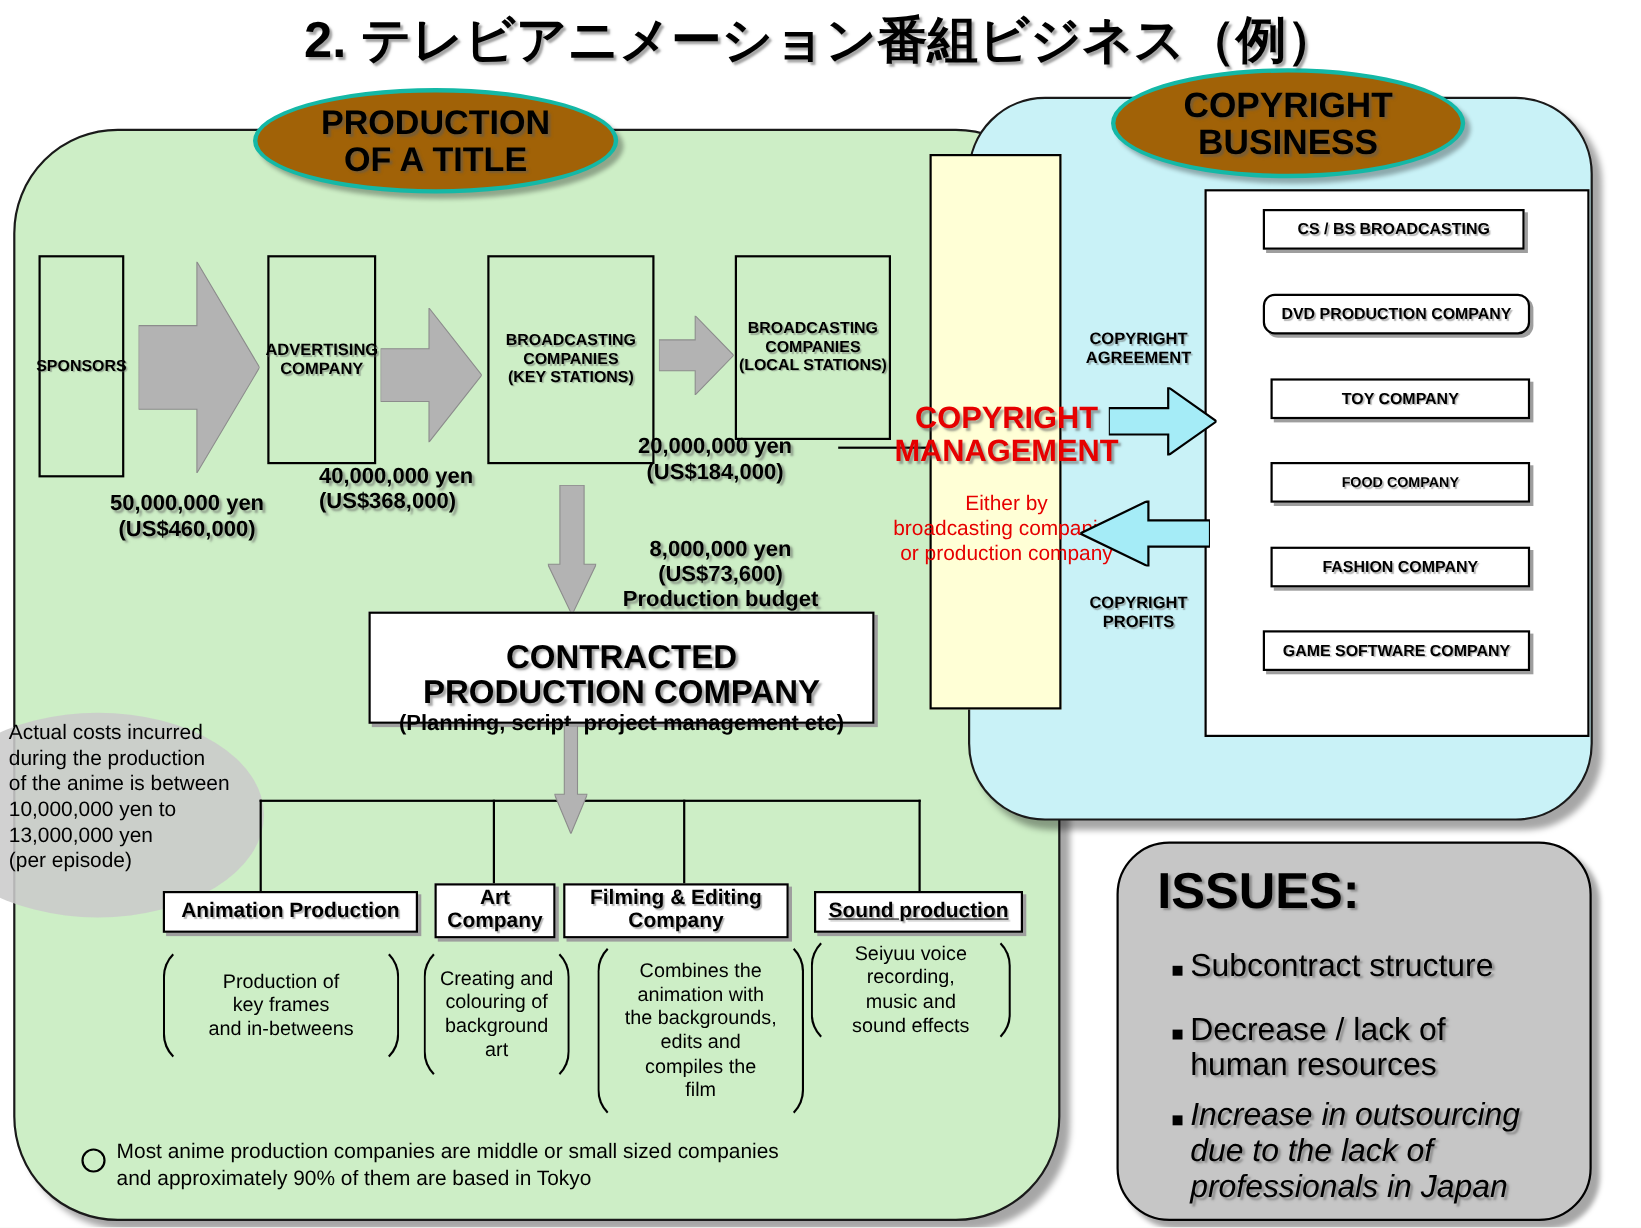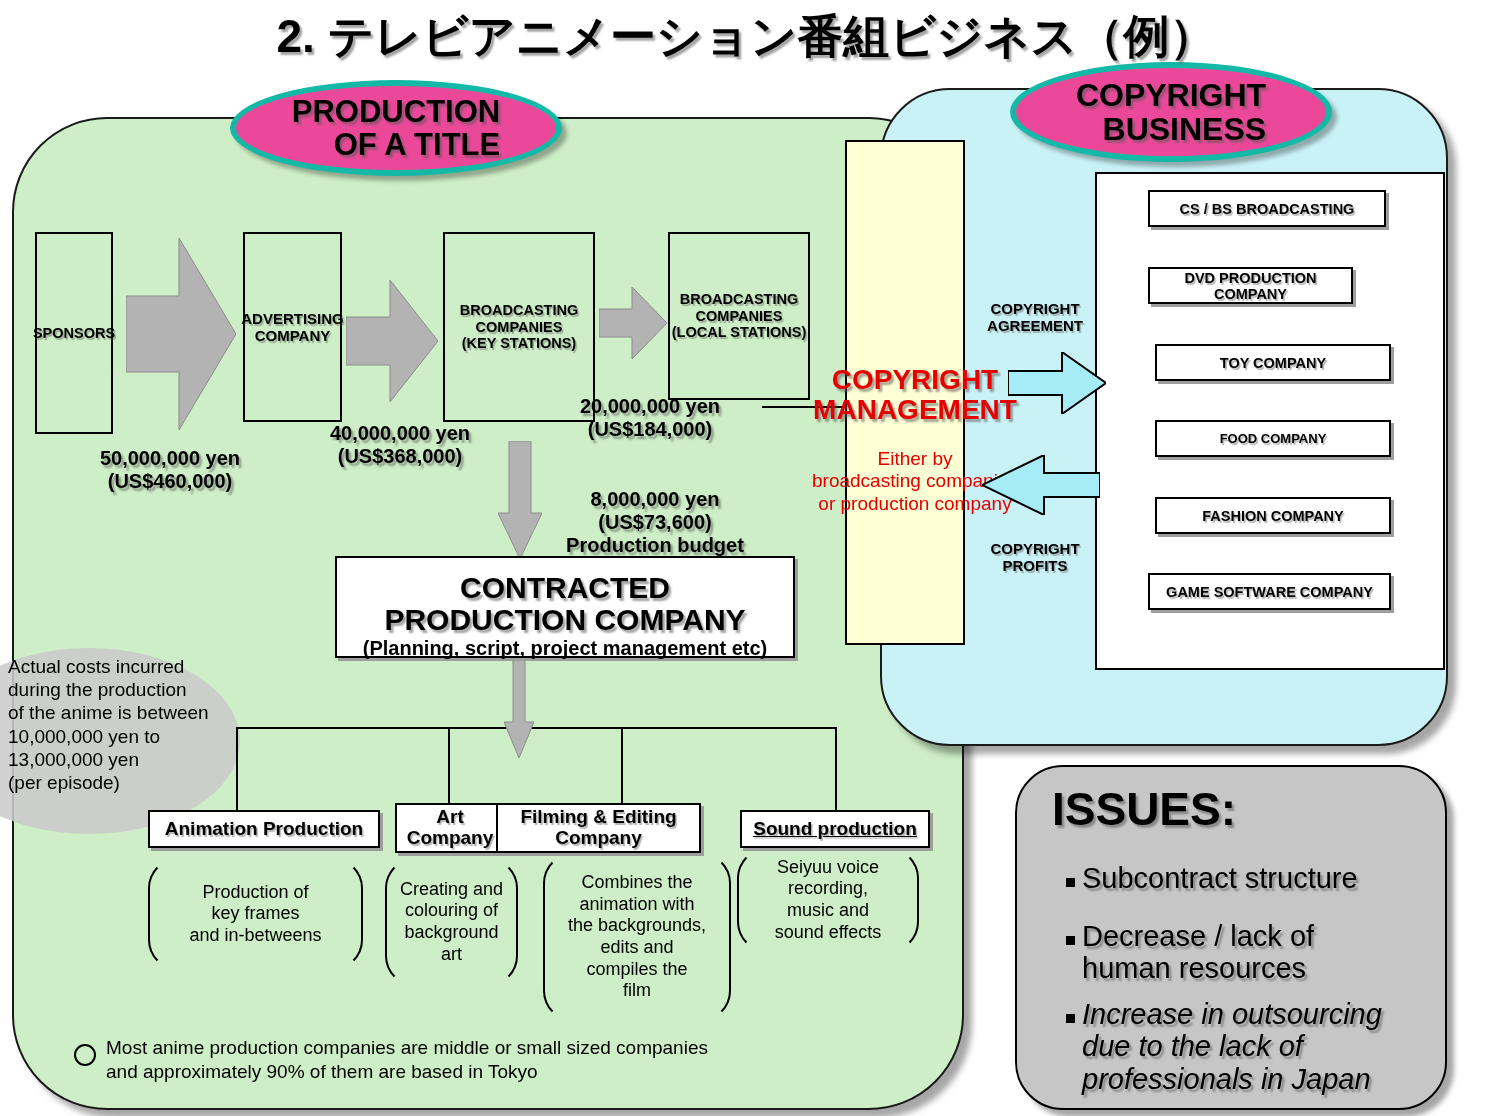--- a/index.html
+++ b/index.html
@@ -17,23 +17,22 @@
   .sh-sm  { text-shadow:1.5px 1.5px 1px rgba(90,90,90,0.45); }
   .panel-green {
     background:#cdeec6; border:2px solid #1a1a1a; border-radius:95px;
     box-shadow:8px 8px 6px rgba(0,0,0,0.35);
   }
   .panel-cyan {
     background:#c9f2f7; border:2px solid #1a1a1a; border-radius:70px;
     box-shadow:8px 8px 6px rgba(0,0,0,0.35);
   }
   .ellipse-label {
-    background:#ec4899; border:6px solid #14b8a6; border-radius:50%;
+    background:#a16207; border:4px solid #14b8a6; border-radius:50%;
     box-shadow:5px 5px 4px rgba(0,0,0,0.3);
-    text-align:right;
   }
   .flow-box { border:2px solid #000; background:transparent; }
   .white-box { border:2px solid #000; background:#ffffff; box-shadow:3px 3px 0 #9e9e9e; }
   .bracket {
     border:2.5px solid #000; border-top-color:transparent; border-bottom-color:transparent;
     border-radius:30px; background:transparent;
   }
   .line { background:#000; }
   .red { color:#e60000; }
   .bullet-sq { width:9px; height:9px; background:#000; display:block; }
@@ -46,21 +45,21 @@
 
   <div class="abs panel-green" style="left:12px; top:117px; width:952px; height:993px;"></div>
   <div class="abs panel-cyan" style="left:880px; top:88px; width:568px; height:658px;"></div>
 
   <div class="abs" style="left:-62px; top:648px; width:302px; height:186px; border-radius:50%; background:rgba(203,203,203,0.88);"></div>
 
   <div class="abs" style="left:845px; top:140px; width:120px; height:505px; background:#ffffd6; border:2px solid #000;"></div>
 
   <div class="abs" style="left:1095px; top:172px; width:350px; height:498px; background:#ffffff; border:2px solid #000;"></div>
   <div class="abs white-box ctr b sh-sm" style="left:1148px; top:190px; width:238px; height:37px; font-size:14.5px;">CS / BS BROADCASTING</div>
-  <div class="abs white-box ctr b sh-sm" style="left:1148px; top:267px; width:205px; height:37px; font-size:14.5px;">DVD PRODUCTION COMPANY</div>
+  <div class="abs white-box ctr b sh-sm" style="left:1148px; top:267px; width:243px; height:37px; font-size:14.5px;border-radius:11px;">DVD PRODUCTION COMPANY</div>
   <div class="abs white-box ctr b sh-sm" style="left:1155px; top:344px; width:236px; height:37px; font-size:14.5px;">TOY COMPANY</div>
   <div class="abs white-box ctr b sh-sm" style="left:1155px; top:420px; width:236px; height:37px; font-size:13px;">FOOD COMPANY</div>
   <div class="abs white-box ctr b sh-sm" style="left:1155px; top:497px; width:236px; height:37px; font-size:14.5px;">FASHION COMPANY</div>
   <div class="abs white-box ctr b sh-sm" style="left:1148px; top:573px; width:243px; height:37px; font-size:14.5px;">GAME SOFTWARE COMPANY</div>
 
   <div class="abs ellipse-label ctr b pre sh-big" style="left:230px; top:80px; width:332px; height:96px; font-size:31px; line-height:1.07;">PRODUCTION
 OF A TITLE</div>
   <div class="abs ellipse-label ctr b pre sh-big" style="left:1010px; top:62px; width:322px; height:100px; font-size:32px; line-height:1.07;">COPYRIGHT
 BUSINESS</div>
 
@@ -87,58 +86,58 @@
       </svg>
   </div>
   <div class="abs" style="left:599px; top:287px;">
     <svg width="68" height="72" viewBox="0 0 68 72">
         <polygon points="0,22 33,22 33,0 68,36 33,72 33,50 0,50" fill="#b3b3b3" stroke="#8c8c8c" stroke-width="1"></polygon>
       </svg>
   </div>
 
   <div class="abs b pre sh-big" style="left:60px; top:447px; width:220px; text-align:center; font-size:20px; line-height:1.15;">50,000,000 yen
 (US$460,000)</div>
-  <div class="abs b pre sh-big" style="left:290px; top:422px; width:220px; text-align:center; font-size:20px; line-height:1.15;">40,000,000 yen
+  <div class="abs b pre sh-big" style="left:290px; top:422px; width:220px; font-size:20px; line-height:1.15;">40,000,000 yen
 (US$368,000)</div>
   <div class="abs b pre sh-big" style="left:540px; top:395px; width:220px; text-align:center; font-size:20px; line-height:1.15;">20,000,000 yen
 (US$184,000)</div>
   <div class="abs b pre sh-big" style="left:540px; top:488px; width:230px; text-align:center; font-size:20px; line-height:1.15;">8,000,000 yen
 (US$73,600)
 Production budget</div>
 
   <div class="abs line" style="left:762px; top:406px; width:83px; height:2px;"></div>
 
   <div class="abs" style="left:498px; top:441px;">
     <svg width="44" height="118" viewBox="0 0 44 118">
         <polygon points="11,0 33,0 33,72 44,72 22,118 0,72 11,72" fill="#b3b3b3" stroke="#8c8c8c" stroke-width="1"></polygon>
       </svg>
   </div>
 
-  <div class="abs white-box" style="left:335px; top:556px; width:460px; height:102px; padding-top:14px;">
+  <div class="abs white-box" style="left:335px; top:556px; width:460px; height:102px; padding-top:24px;">
     <div class="b pre sh-big" style="text-align:center; font-size:30px; line-height:1.05;">CONTRACTED
 PRODUCTION COMPANY</div>
     <div class="b" style="text-align:center; font-size:20px; margin-top:2px;">(Planning, script, project management etc)</div>
   </div>
 
   <div class="abs line" style="left:236px; top:727px; width:601px; height:2px;"></div>
   <div class="abs line" style="left:236px; top:727px; width:2px; height:83px;"></div>
   <div class="abs line" style="left:448px; top:727px; width:2px; height:78px;"></div>
   <div class="abs line" style="left:621px; top:727px; width:2px; height:78px;"></div>
   <div class="abs line" style="left:835px; top:727px; width:2px; height:83px;"></div>
 
   <div class="abs" style="left:504px; top:660px;">
     <svg width="30" height="98" viewBox="0 0 30 98">
         <polygon points="9,0 21,0 21,62 30,62 15,98 0,62 9,62" fill="#b3b3b3" stroke="#8c8c8c" stroke-width="1"></polygon>
       </svg>
   </div>
 
   <div class="abs white-box ctr b sh-sm" style="left:148px; top:810px; width:232px; height:38px; font-size:19px;">Animation Production</div>
   <div class="abs white-box ctr b pre sh-sm" style="left:395px; top:803px; width:110px; height:50px; font-size:19px; line-height:1.1;">Art
 Company</div>
-  <div class="abs white-box ctr b pre sh-sm" style="left:496px; top:803px; width:205px; height:50px; font-size:19px; line-height:1.1;">Filming &amp; Editing
+  <div class="abs white-box ctr b pre sh-sm" style="left:512px; top:803px; width:205px; height:50px; font-size:19px; line-height:1.1;">Filming &amp; Editing
 Company</div>
   <div class="abs white-box ctr b sh-sm" style="left:740px; top:810px; width:190px; height:38px; font-size:19px;text-decoration:underline;">Sound production</div>
 
   <div class="abs bracket ctr pre" style="left:148px; top:858px; width:215px; height:112px; font-size:18px; line-height:1.2;">Production of
 key frames
 and in-betweens</div>
   <div class="abs bracket ctr pre" style="left:385px; top:858px; width:133px; height:128px; font-size:18px; line-height:1.2;">Creating and
 colouring of
 background
 art</div>

